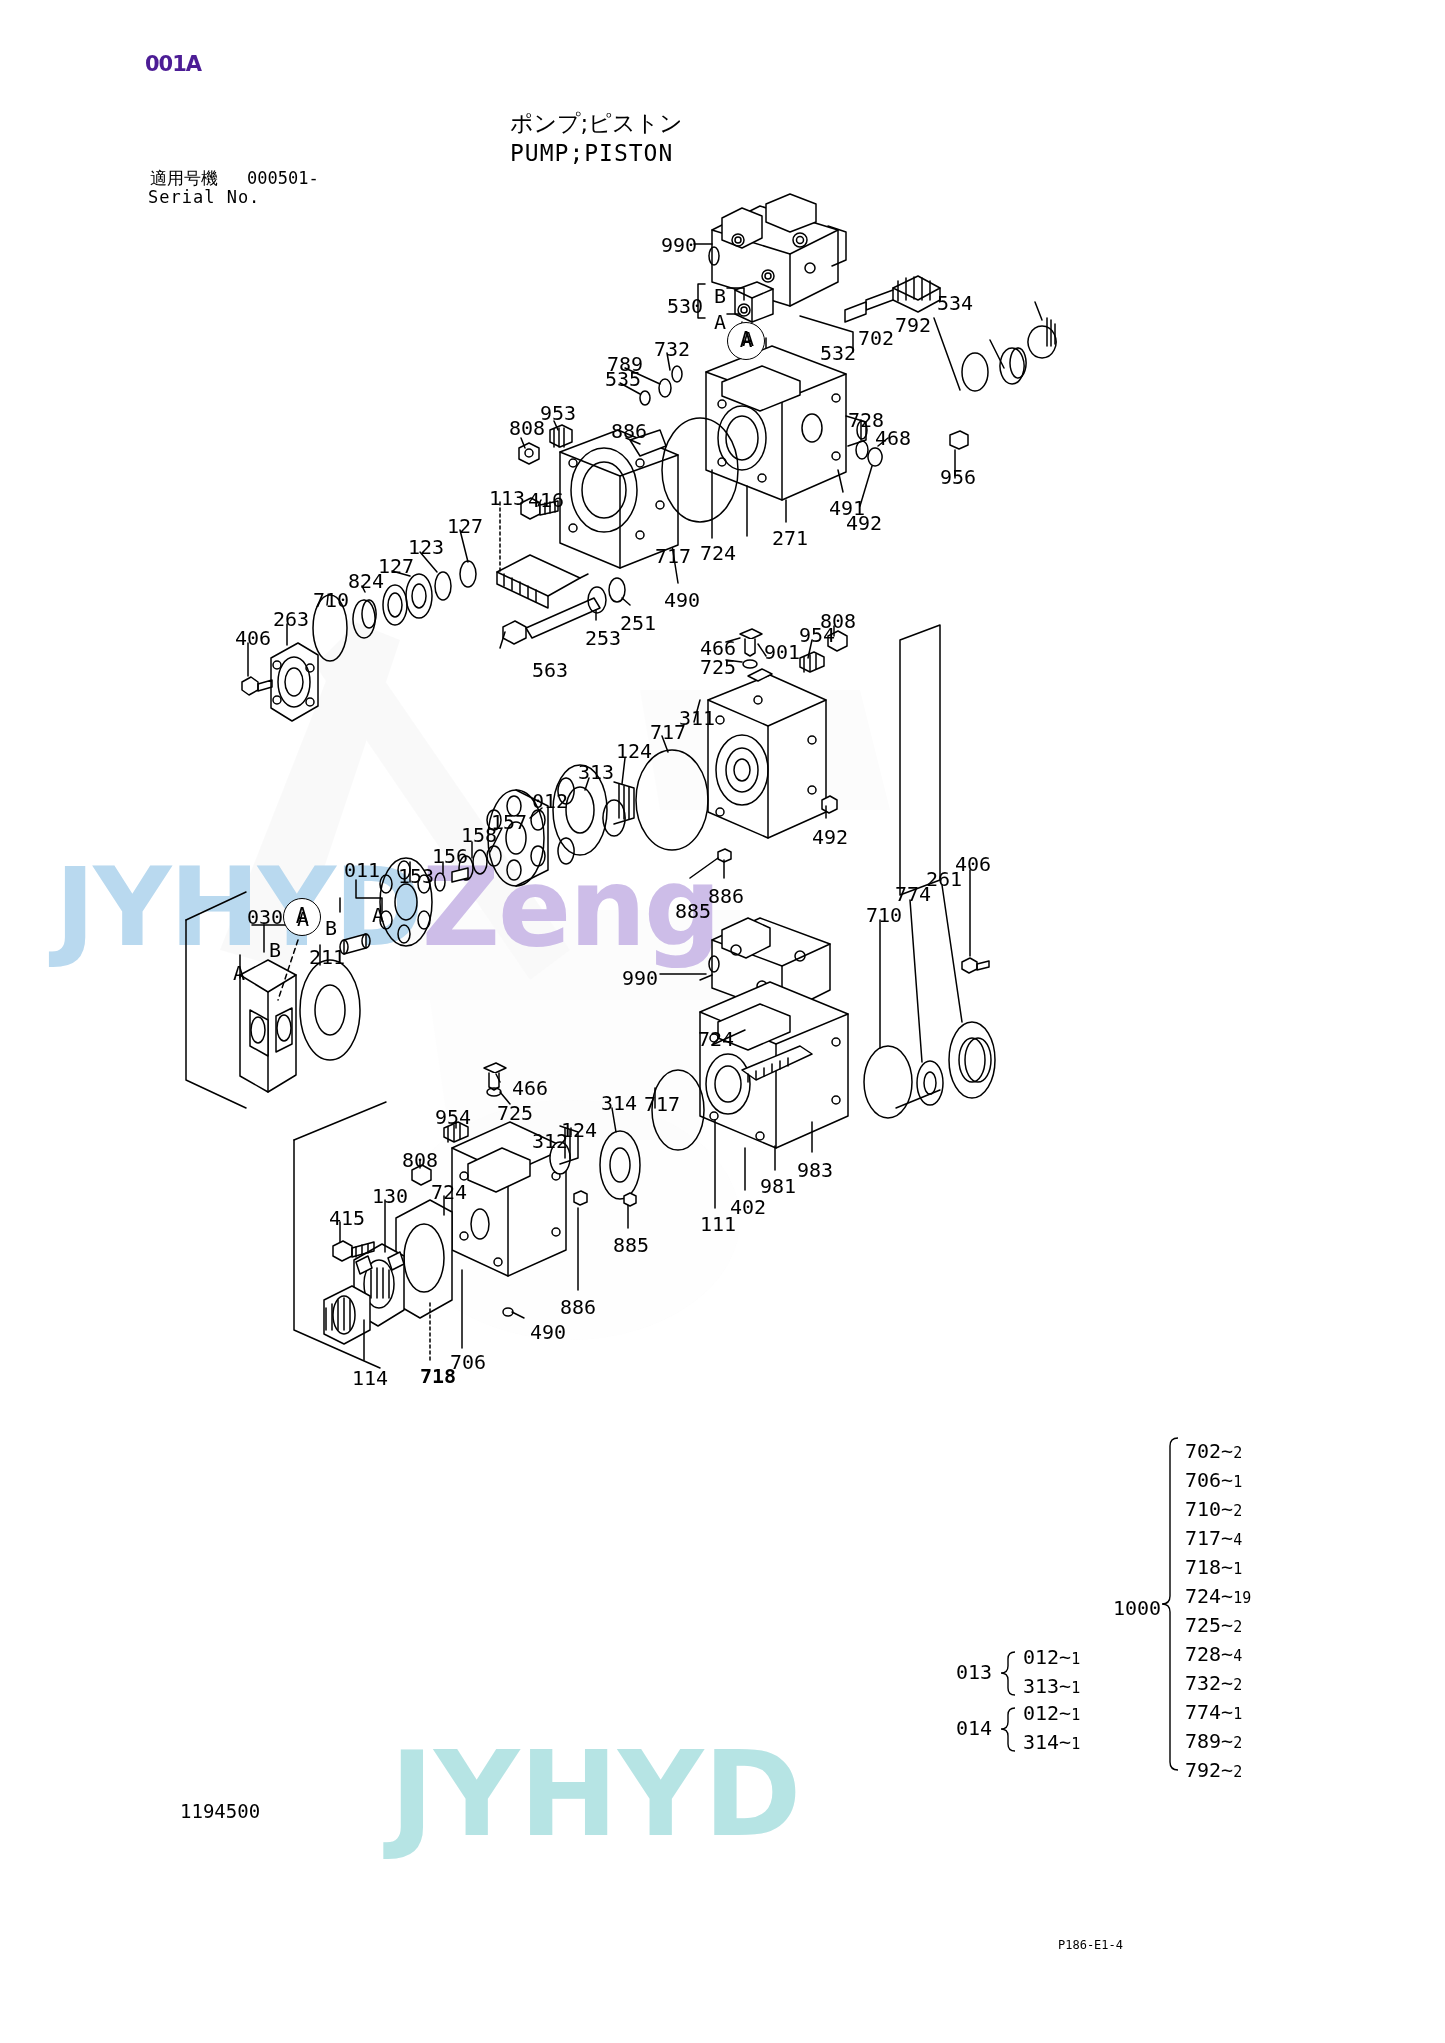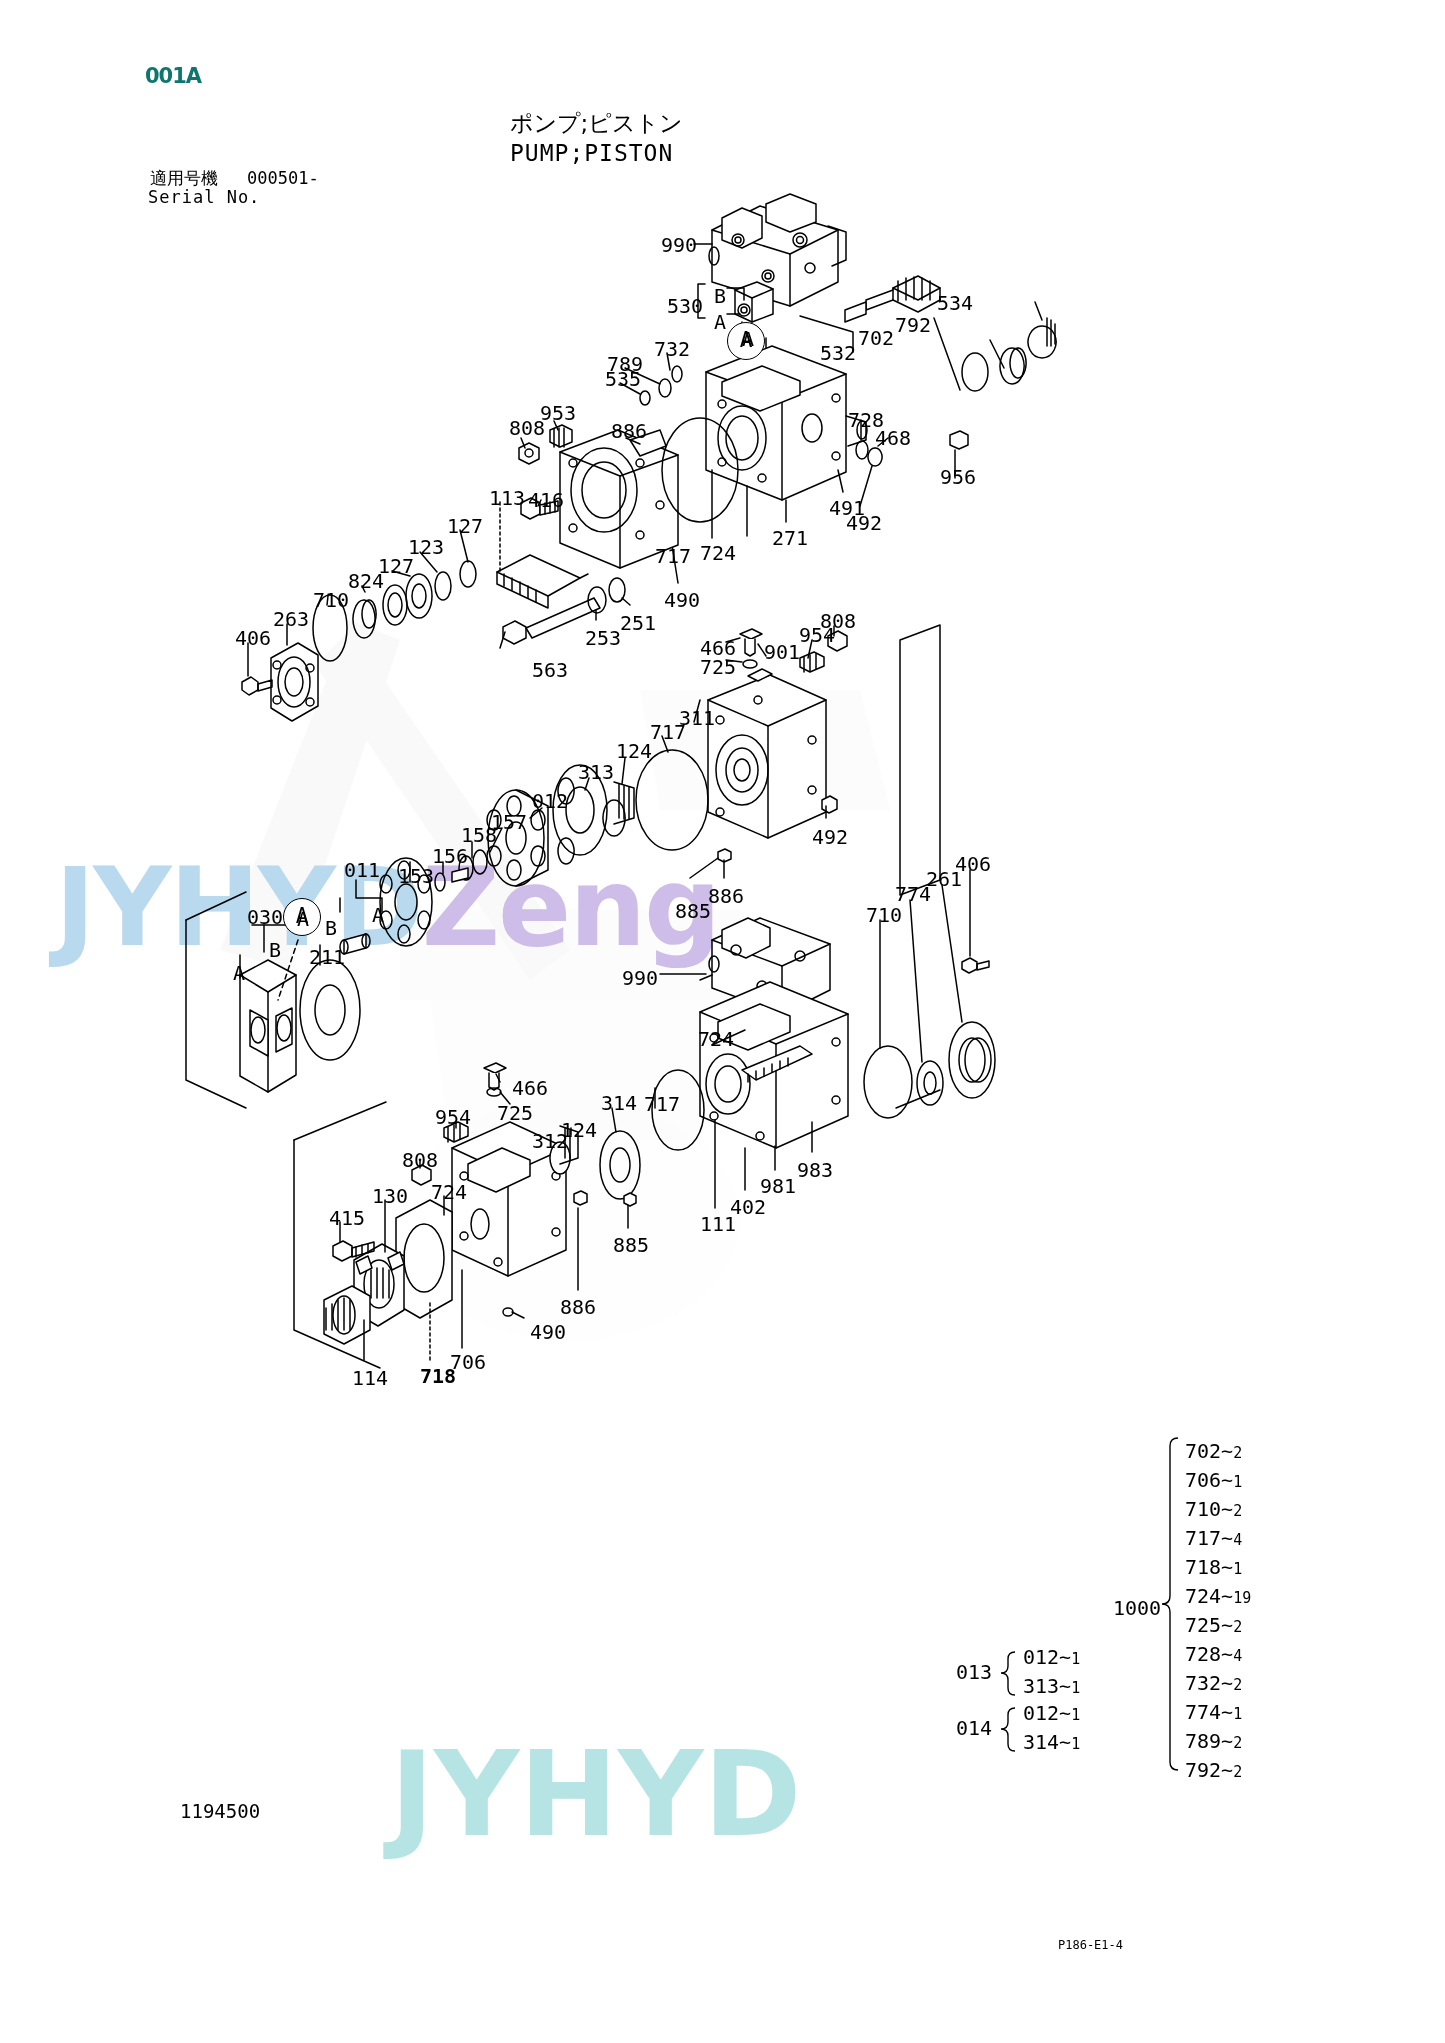--- a/index.html
+++ b/index.html
@@ -35,23 +35,23 @@
     color:#b6e4e4;white-space:nowrap;
   }
   #wm-phone{
     left:35px;top:48px;
     font-family:"DejaVu Sans","Liberation Sans",sans-serif;
     font-weight:bold;font-size:96px;letter-spacing:1px;
     color:#f7a8a3;white-space:nowrap;
   }
   
   #code-001a{
-    position:absolute;left:145px;top:64px;
+    position:absolute;left:145px;top:52px;
     font-family:"DejaVu Sans","Liberation Sans",sans-serif;
-    font-weight:bold;font-size:21px;color:#0f766e;
+    font-weight:bold;font-size:21px;color:#4c1d95;
     letter-spacing:-1px;
   }
   #title-jp{
     position:absolute;left:510px;top:108px;
     font-size:23px;letter-spacing:0px;color:#000;
     font-family:"DejaVu Sans","Liberation Sans",sans-serif;
   }
   #title-en{
     position:absolute;left:510px;top:140px;
     font-size:23px;letter-spacing:1px;color:#000;

